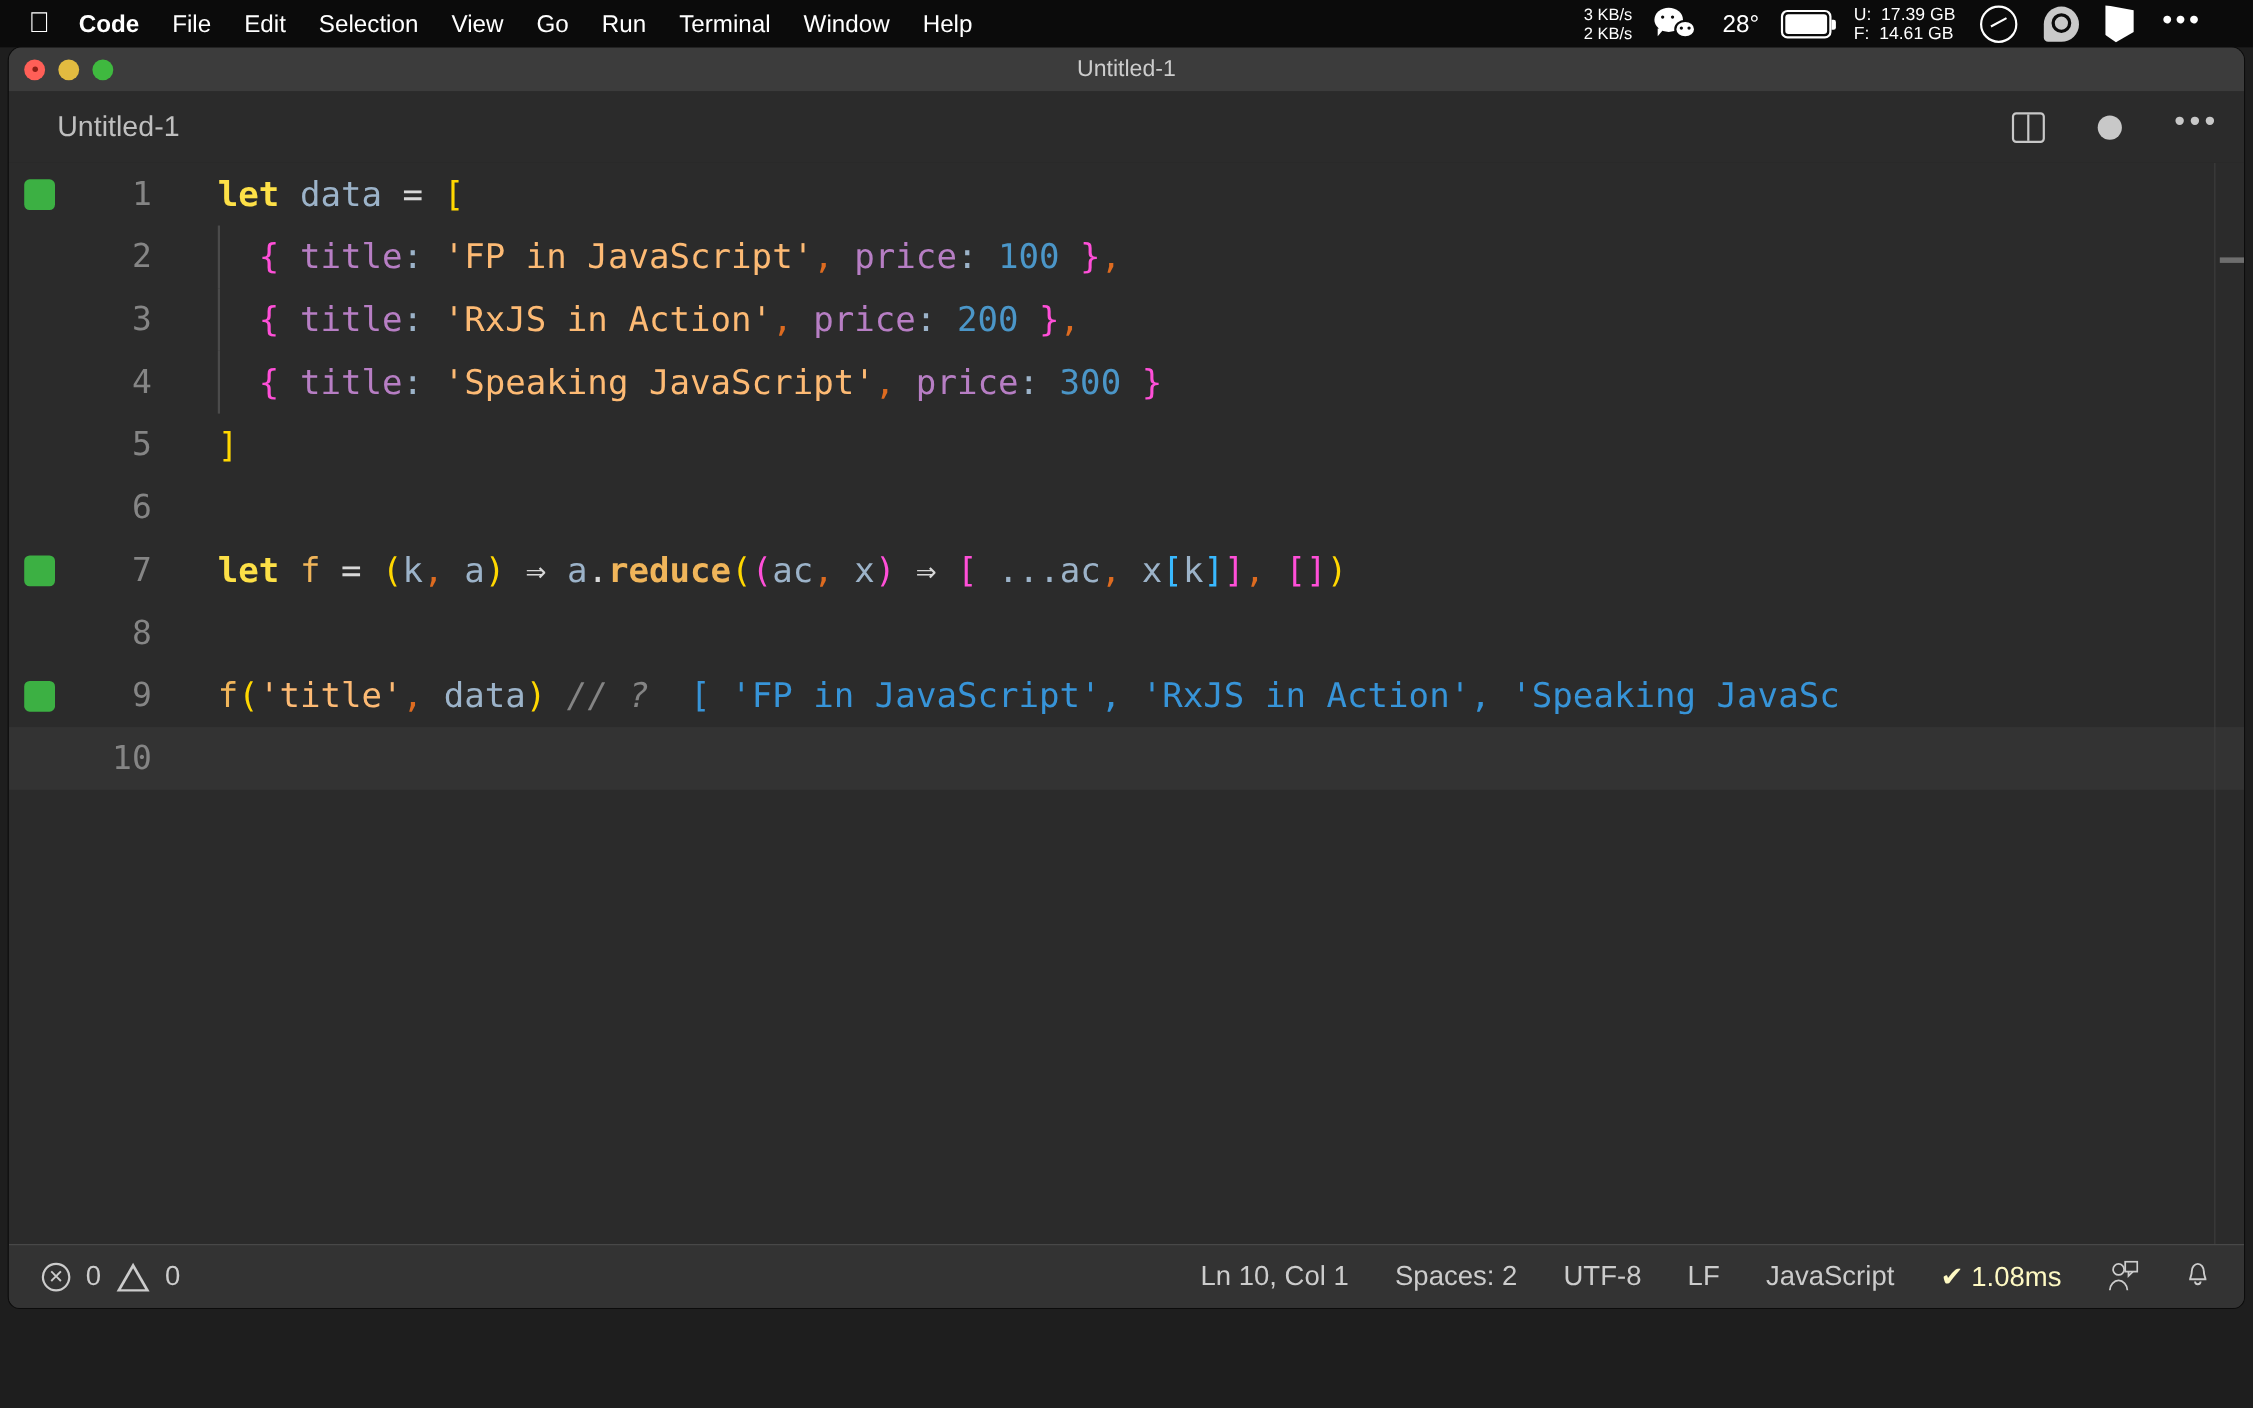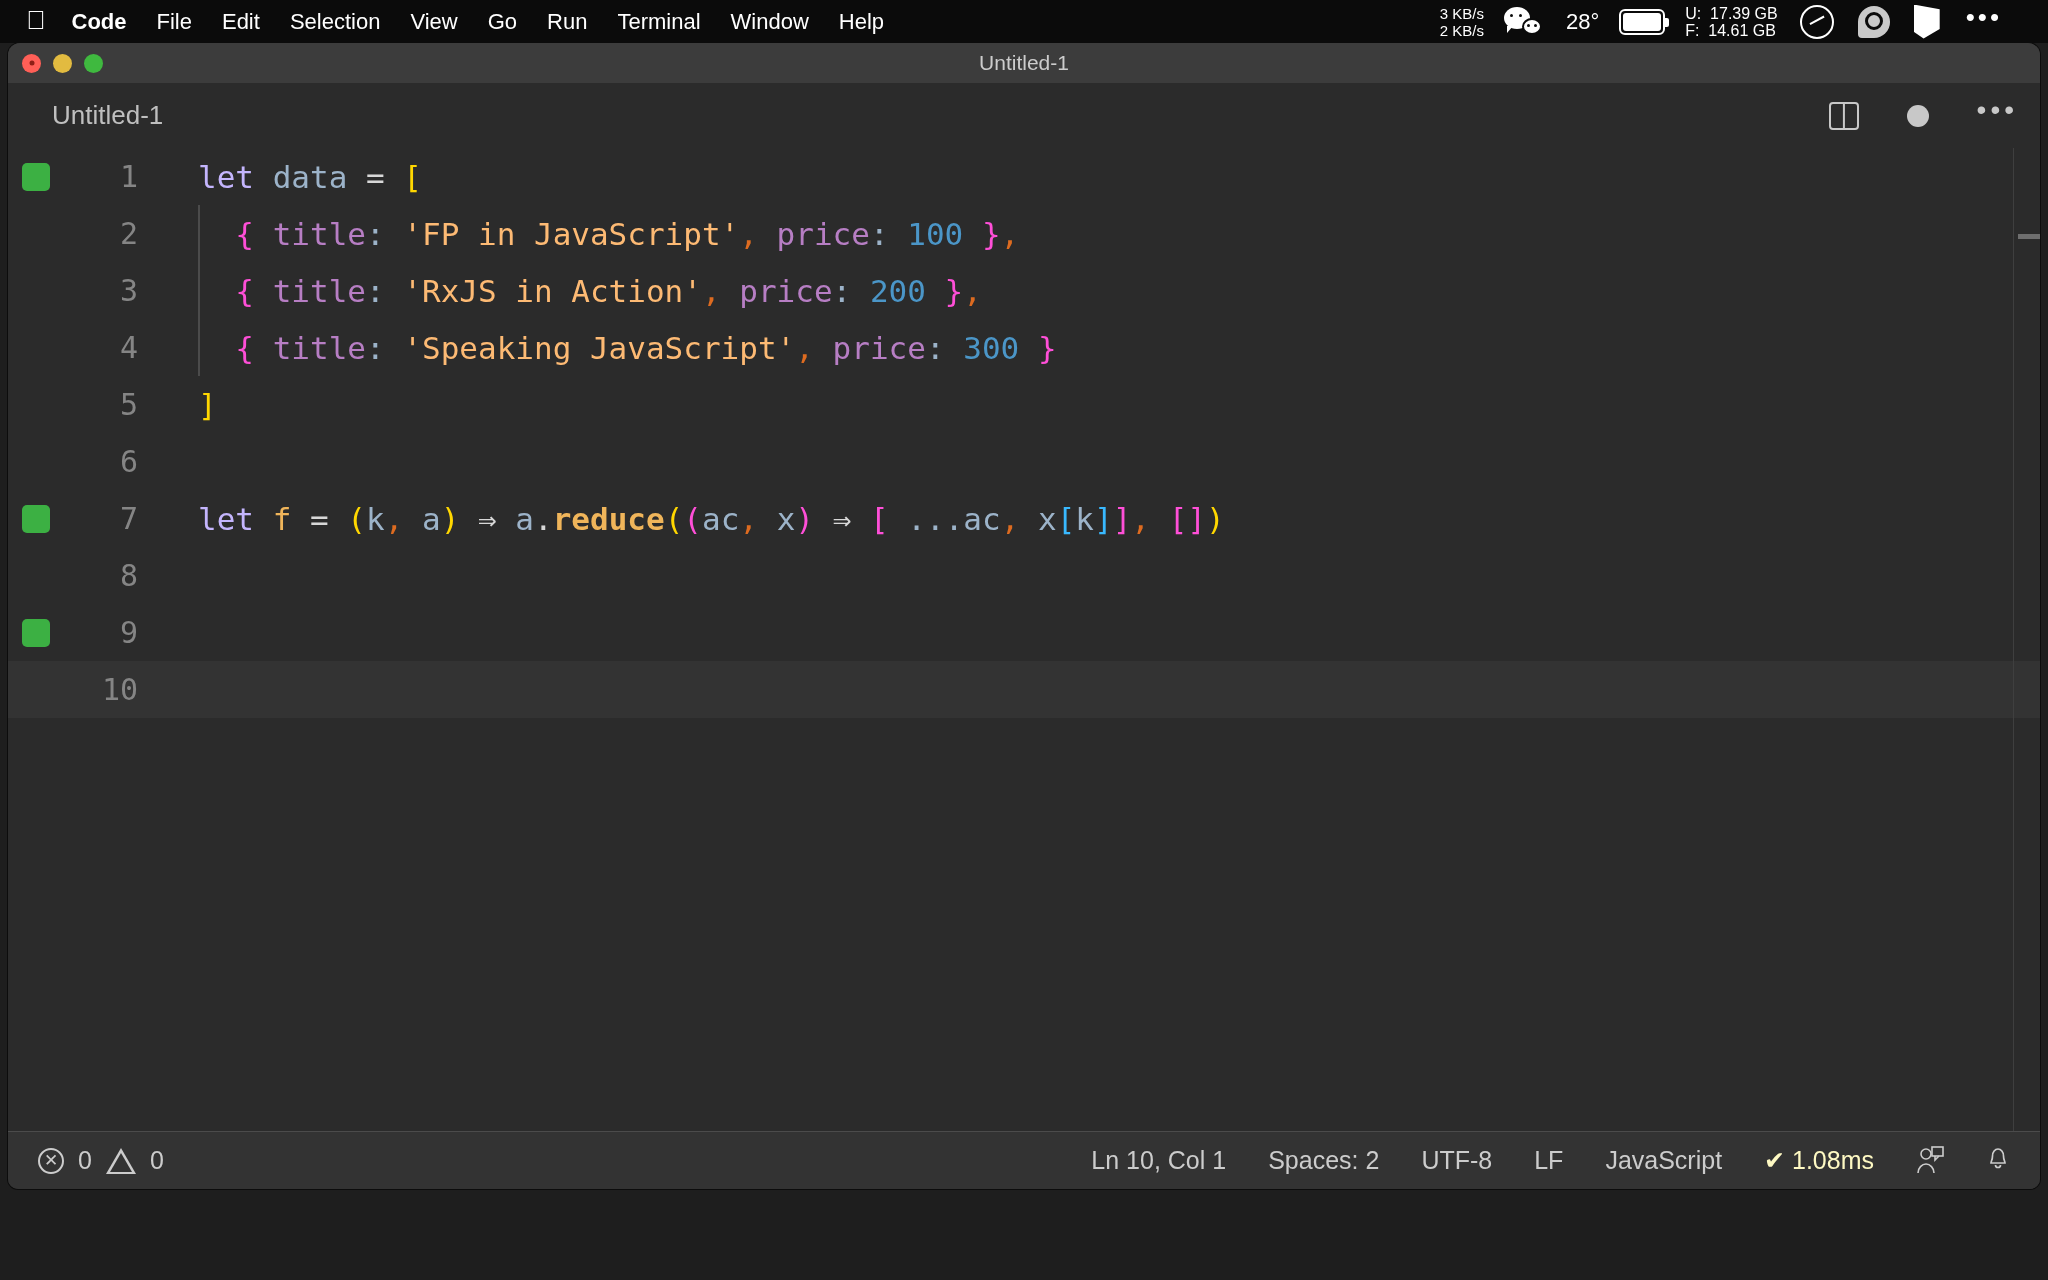--- a/index.html
+++ b/index.html
@@ -147,21 +147,21 @@
     position:absolute; left:0; width:130px; text-align:right;
     color:#858585; font-size:30px;
     font-family:"DejaVu Sans Mono", monospace;
   }
   .code{ margin-left:190px; }
   .iguide{
     position:absolute; left:190px; top:0; bottom:0; width:2px; background:#4b4b4b;
   }
 
   
-  .t-key      { color:#c4b5fd; font-weight:normal; }
+  .t-key      { color:#fde047; font-weight:bold; }
   .t-var      { color:#9cb3c9; }
   .t-op       { color:#d8d8d8; }
   .t-brk-y    { color:#ffd700; }
   .t-brk-m    { color:#ff4fd8; }
   .t-brk-c    { color:#39b9ff; }
   .t-prop     { color:#b77ec4; }
   .t-colon    { color:#9cb3c9; }
   .t-str      { color:#fdba74;text-align:center; }
   .t-num      { color:#4b96c8; }
   .t-comma    { color:#dd6b20; }
@@ -335,20 +335,21 @@
     </div>
 
     <div class="line">
       <span class="lno">8</span>
       <span class="code"></span>
     </div>
 
     <div class="line">
       <span class="marker"></span>
       <span class="lno">9</span>
+      <span class="code"><span class="t-fn">f</span><span class="t-brk-y">(</span><span class="t-str">'title'</span><span class="t-comma">,</span><span class="t-var"> data</span><span class="t-brk-y">)</span><span class="t-comment"> // ?</span><span class="t-result">  [ 'FP in JavaScript', 'RxJS in Action', 'Speaking JavaSc</span></span>
     </div>
 
     <div class="line active">
       <span class="lno">10</span>
       <span class="code"></span>
     </div>
 
     <div id="ruler"></div>
     <div id="hscroll-mark"></div>
   </div>

